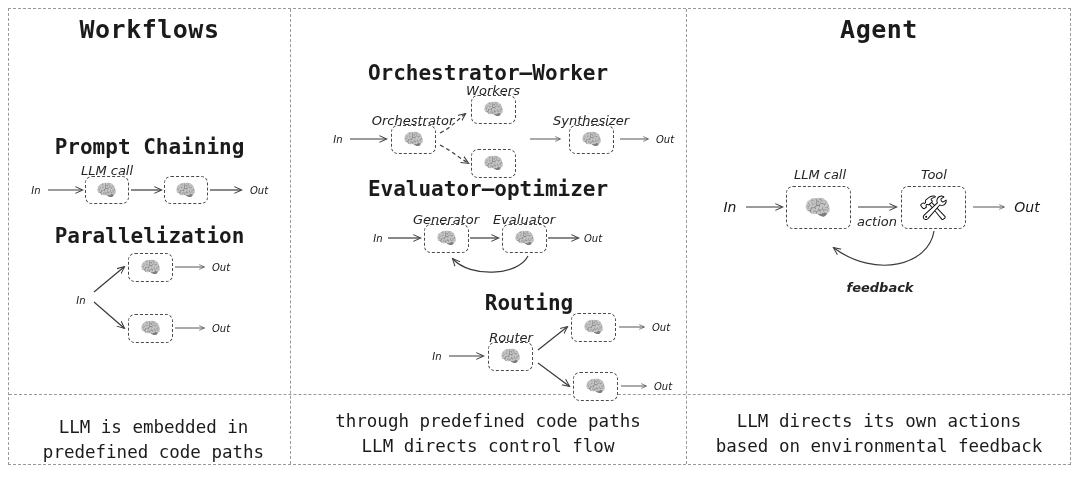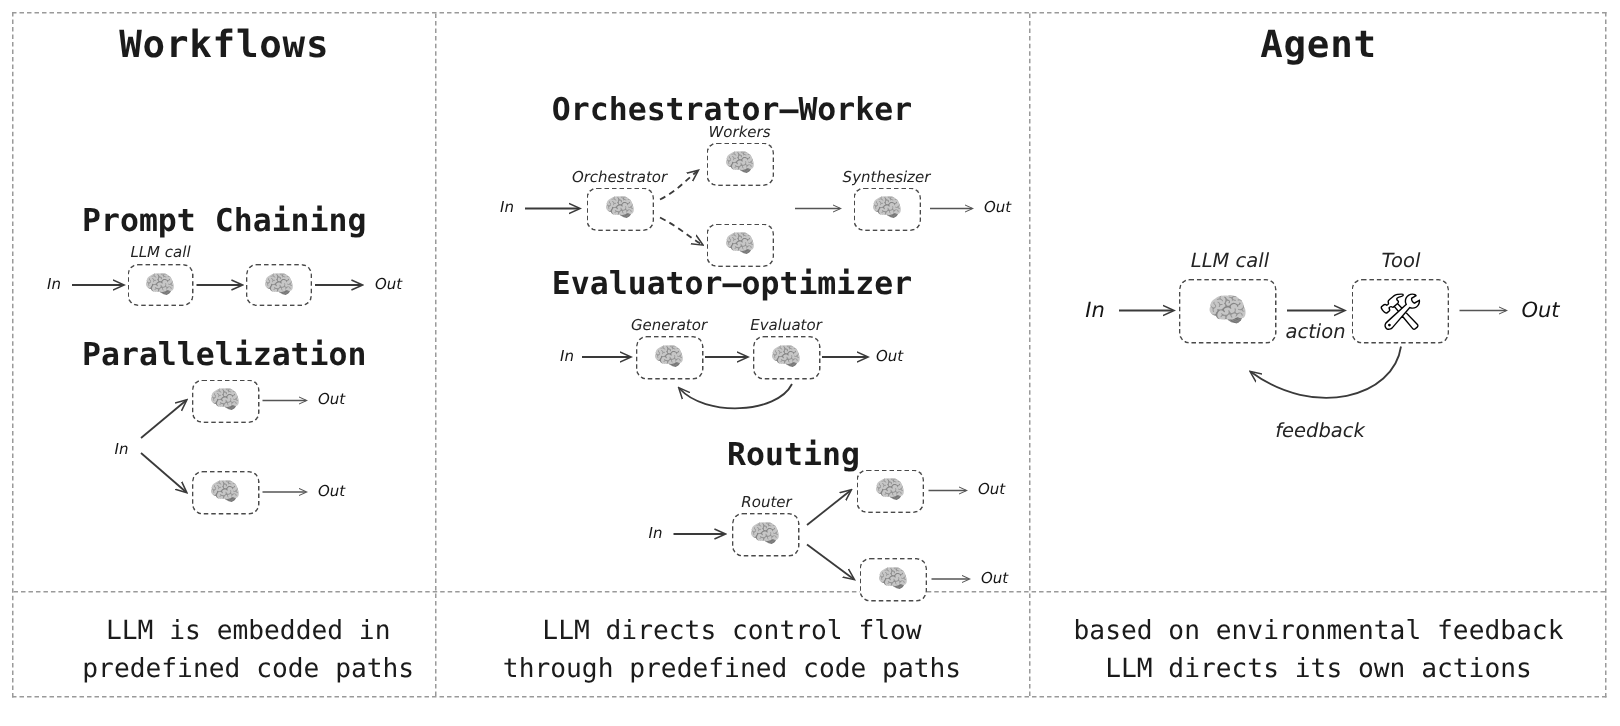--- a/index.html
+++ b/index.html
@@ -68,21 +68,21 @@
     flex-direction: column;
     align-items: center;
     justify-content: center;
     text-align: center;
     font-size: 17.5px;
     line-height: 1.42;
     color: #1b1b1b;
     padding: 0 4px;
     box-sizing: border-box;
   }
-  .caption.cap1 { left: 16px; width: 281px; }
+  .caption.cap1 { left: 4px; width: 281px; justify-content: flex-end; }
   .caption.cap2 { left: 281px; width: 396px; }
   .caption.cap3 { left: 677px; width: 386px; }
   .caption span { display: block; white-space: nowrap; }
 
   
   .pattern { position: absolute; }
   .pattern-title {
     position: absolute;
     width: 100%;
     text-align: center;
@@ -115,21 +115,21 @@
     font-size: 17px;
     line-height: 1;
     filter: grayscale(100%) contrast(0.9) brightness(1.05);
   }
   .node.tool .glyph { filter: none; font-size: 19px; }
 
   
   .hand {
     position: absolute;
     font-family: "DejaVu Sans", "Liberation Sans", sans-serif;
-    font-size: 10px;
+    font-size: 13px;
     font-style: italic;
     color: #242424;
     white-space: nowrap;
     transform: translateX(-50%);
     text-align: center;
   }
   .hand.big { font-size: 13px; }
   .io {
     position: absolute;
     font-family: "DejaVu Sans", "Liberation Sans", sans-serif;
@@ -302,36 +302,36 @@
       <line class="ln thin" x1="287" y1="68" x2="318" y2="68" marker-end="url(#ahs)"></line>
       <path class="ln" d="M248,92 C243,126 190,140 148,109" marker-end="url(#ah)"></path>
     </svg>
 
     <div class="io big" style="left:44px; top:68px;">In</div>
     <div class="io big" style="left:341px; top:68px;">Out</div>
 
     <div class="hand big" style="left:134px; top:28px;">LLM call</div>
     <div class="hand big" style="left:248px; top:28px;font-style:italic;">Tool</div>
     <div class="hand big" style="left:191px; top:46px;margin-top:29px;">action</div>
-    <div class="hand big" style="left:194px; top:141px;">feedback</div>
+    <div class="hand big" style="left:194px; top:141px;font-weight:bold;">feedback</div>
 
     <div class="node" style="left:100px; top:47px; width:65px; height:43px;">
       <span class="glyph" style="font-size:22px;">🧠</span>
     </div>
     <div class="node tool" style="left:215px; top:47px; width:65px; height:43px;">
       <span class="glyph" style="font-size:24px;">🛠</span>
     </div>
   </div>
 
   <div class="caption cap1">
     <span>LLM is embedded in</span>
     <span>predefined code paths</span>
   </div>
   <div class="caption cap2">
+    <span>through predefined code paths</span>
     <span>LLM directs control flow</span>
-    <span>through predefined code paths</span>
   </div>
   <div class="caption cap3">
+    <span>LLM directs its own actions</span>
     <span>based on environmental feedback</span>
-    <span>LLM directs its own actions</span>
   </div>
 
 </div>
 
 </body></html>

